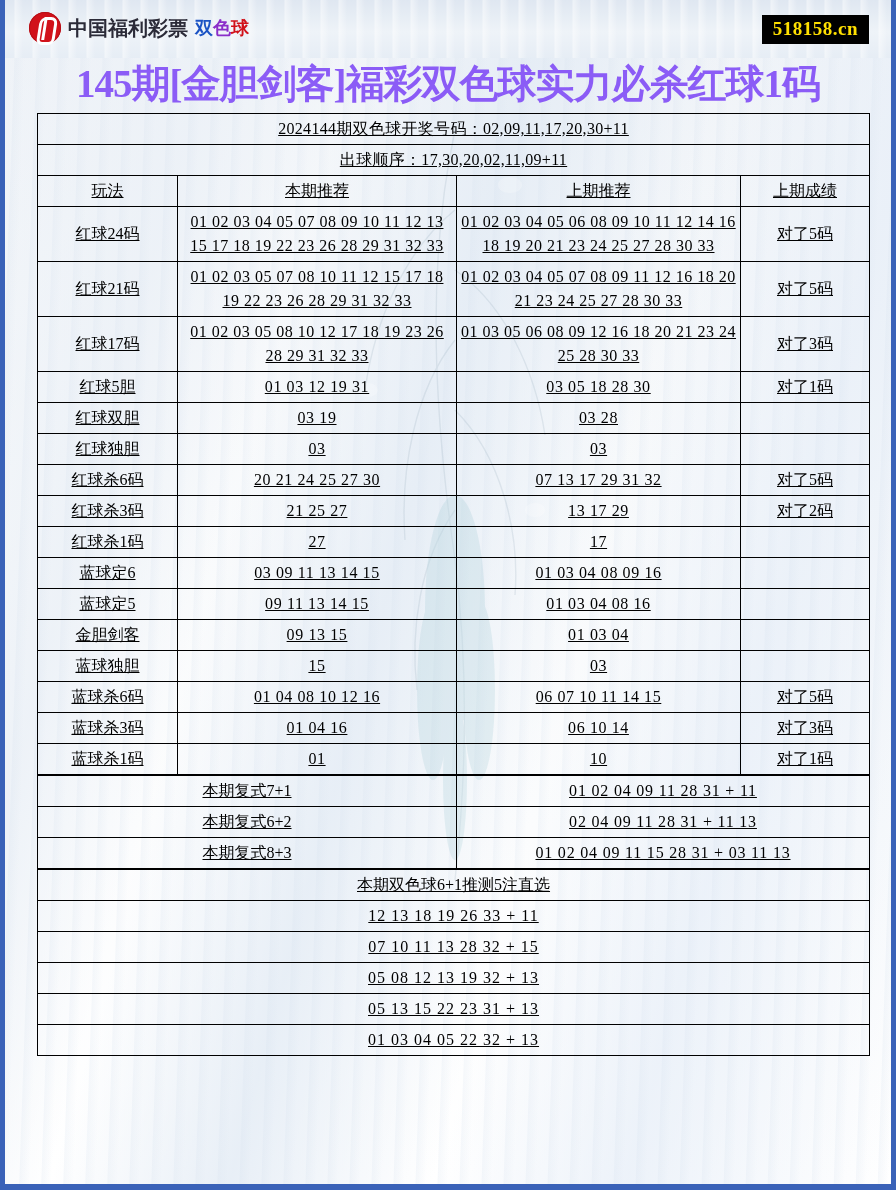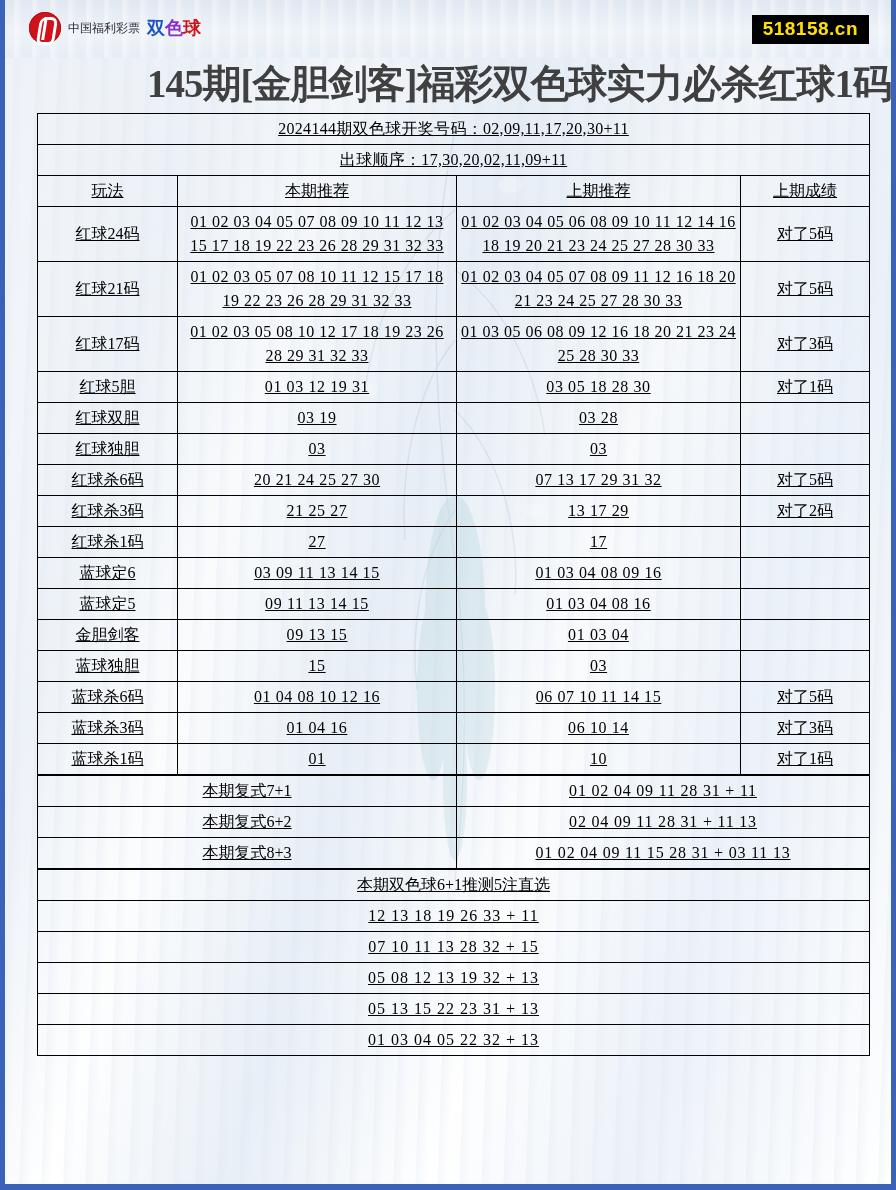--- a/index.html
+++ b/index.html
@@ -91,52 +91,52 @@
   .logo-mark::after {
     content: "";
     position: absolute;
     left: 14px; top: 5px;
     width: 3px; height: 23px;
     background: #ffffff;
     transform: skewX(-9deg);
   }
   .logo-cn {
     font-family: "DejaVu Sans", "Liberation Sans", sans-serif;
-    font-size: 12px;
-    font-weight: normal;
+    font-size: 20px;
+    font-weight: bold;
     color: #2b2b38;
     letter-spacing: 0px;
   }
   .logo-ssq {
     font-family: "DejaVu Sans", "Liberation Sans", sans-serif;
     font-size: 18px;
     font-weight: bold;
     letter-spacing: 0px;
   }
   .logo-ssq .c1 { color: #1b53c4; }
   .logo-ssq .c2 { color: #8b2fc9; }
   .logo-ssq .c3 { color: #d1121a; }
   .site-badge {
     position: absolute;
     right: 22px; top: 15px;
     background: #000000;
     color: #ffe000;
-    font-family: Liberation Sans, sans-serif;
+    font-family: Liberation Serif, serif;
     font-size: 19px;
     font-weight: bold;
     padding: 3px 11px 4px 11px;
     letter-spacing: .5px;
     line-height: 1.15;
     margin-left: 16px;
   }
   
   .title {
     position: relative;
-    text-align: right;
-    color: #404040;
+    text-align: center;
+    color: #8b5cf6;
     font-family: "Liberation Serif", "DejaVu Serif", serif;
     font-size: 39px;
     font-weight: bold;
     line-height: 1.05;
     padding: 6px 0 8px 0;
     white-space: nowrap;
     letter-spacing: -1px;
   }
   
   .table-wrap {

